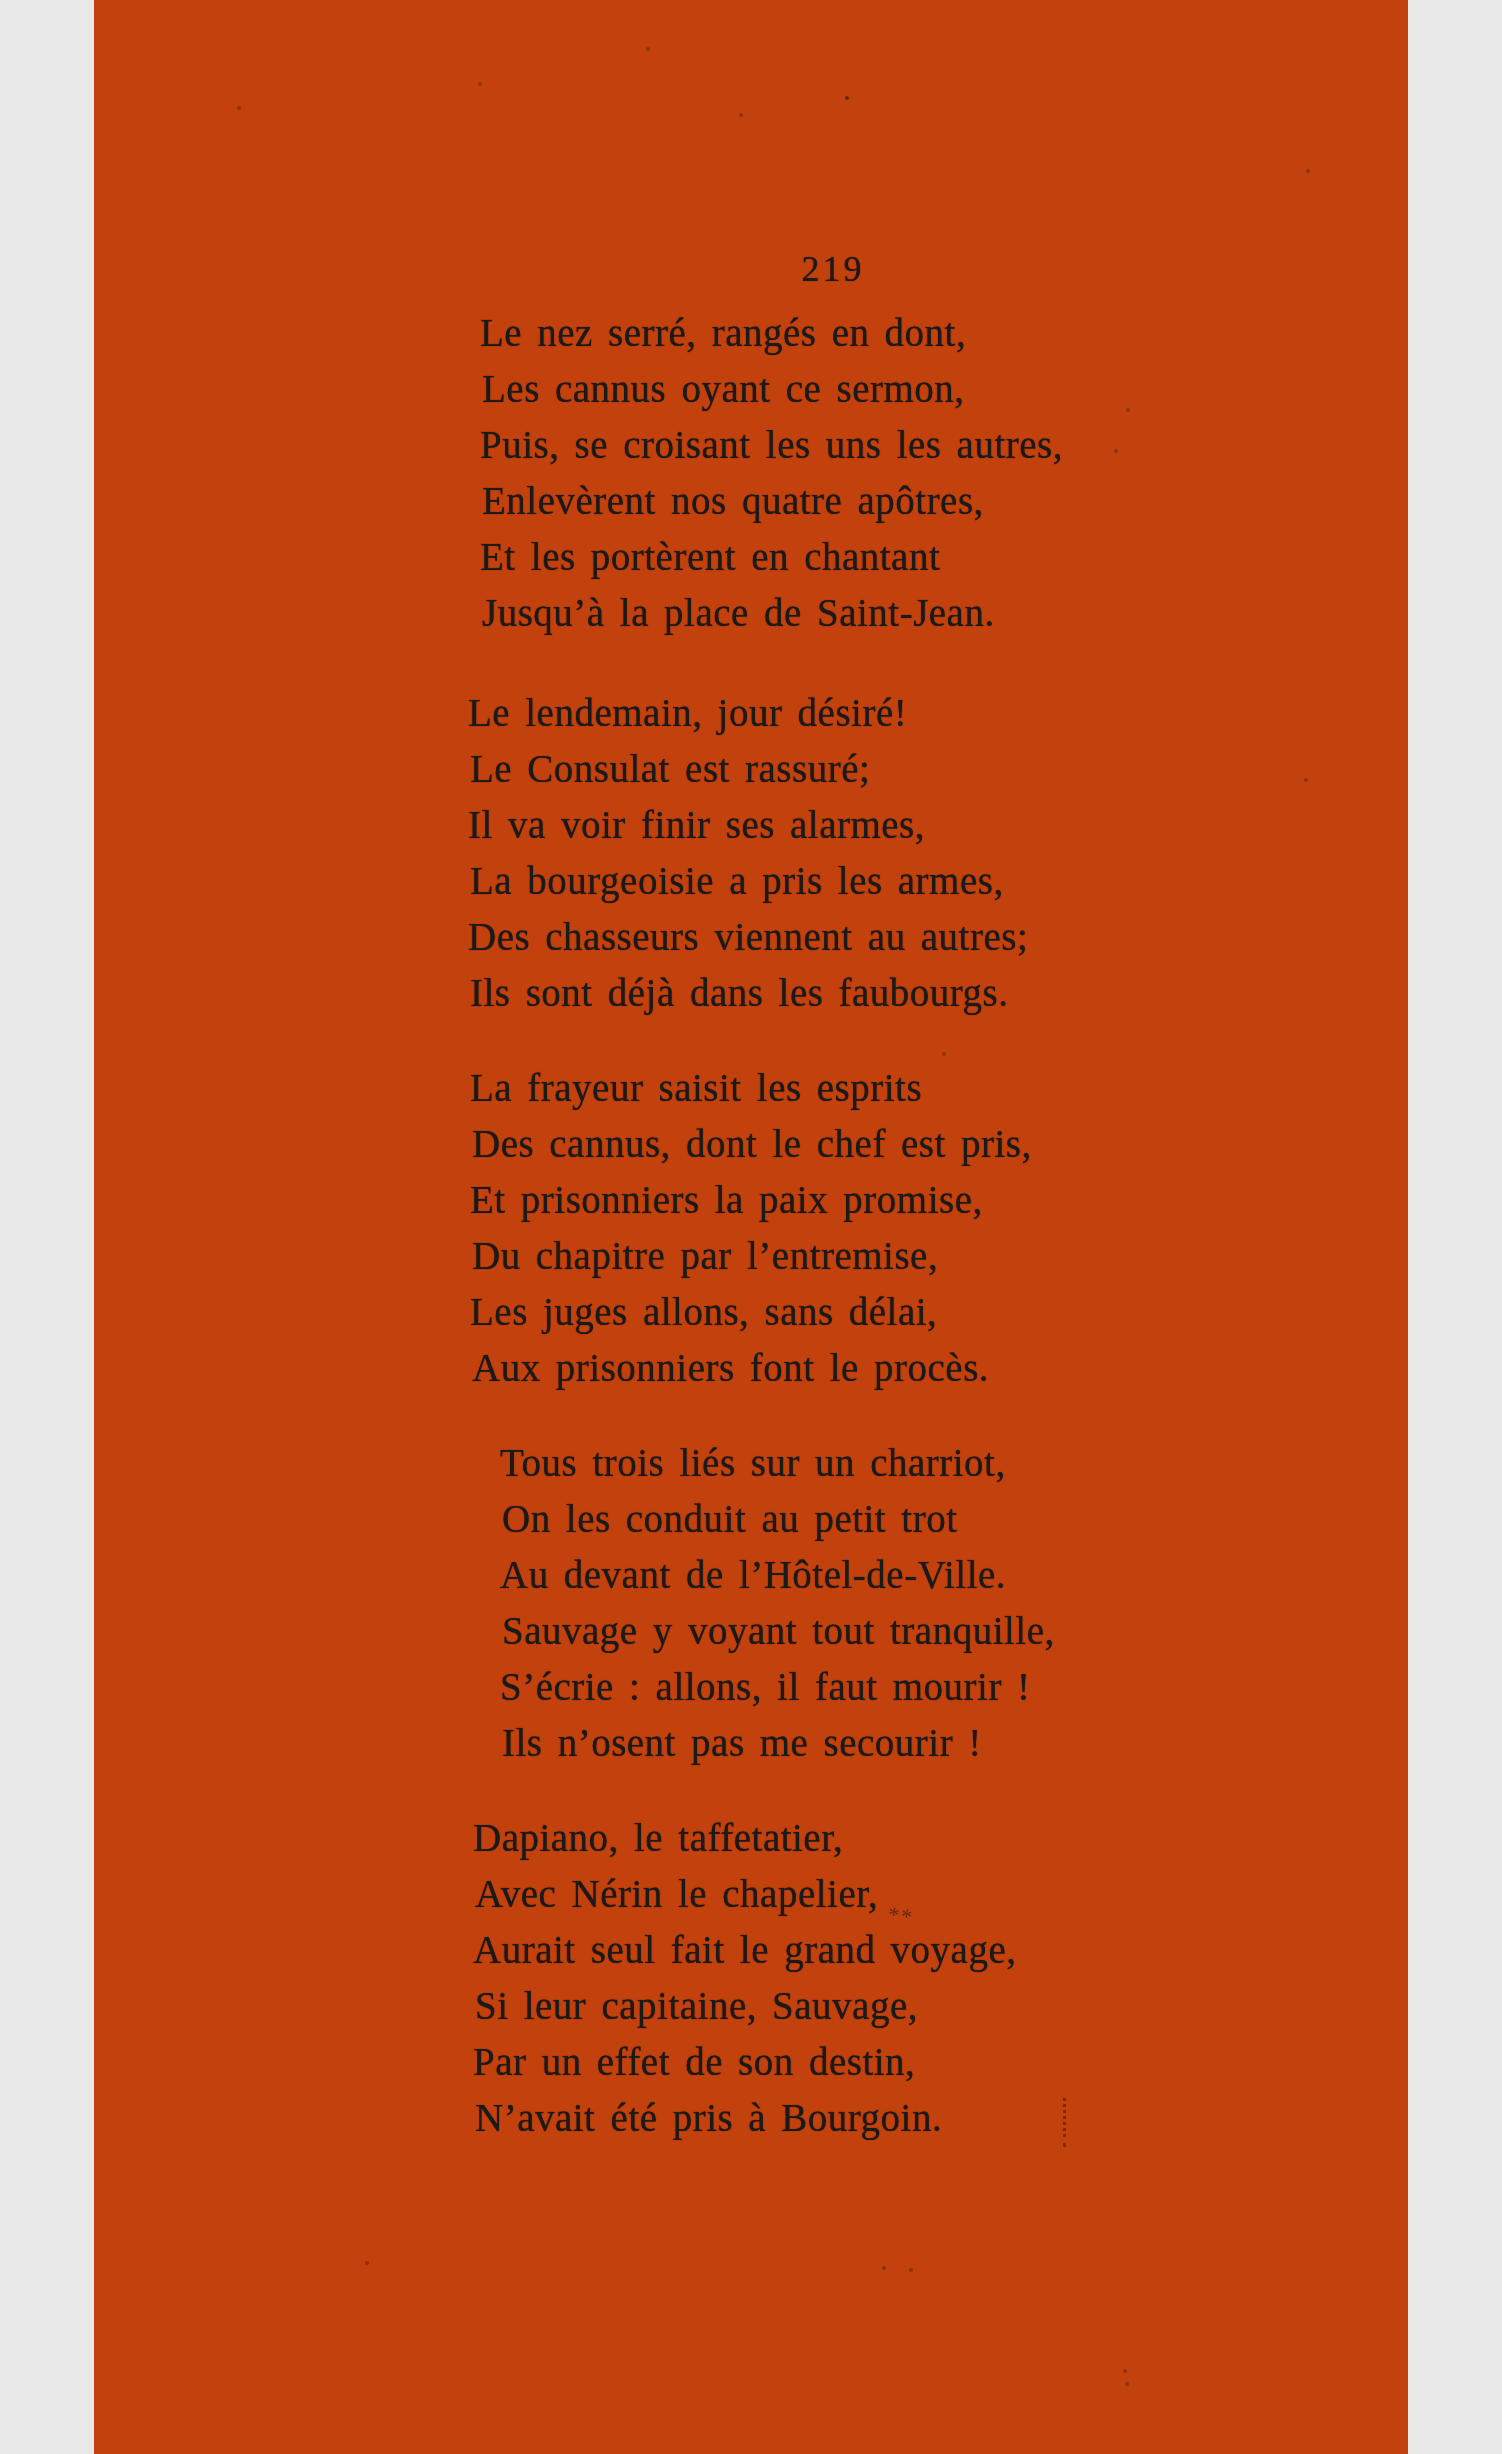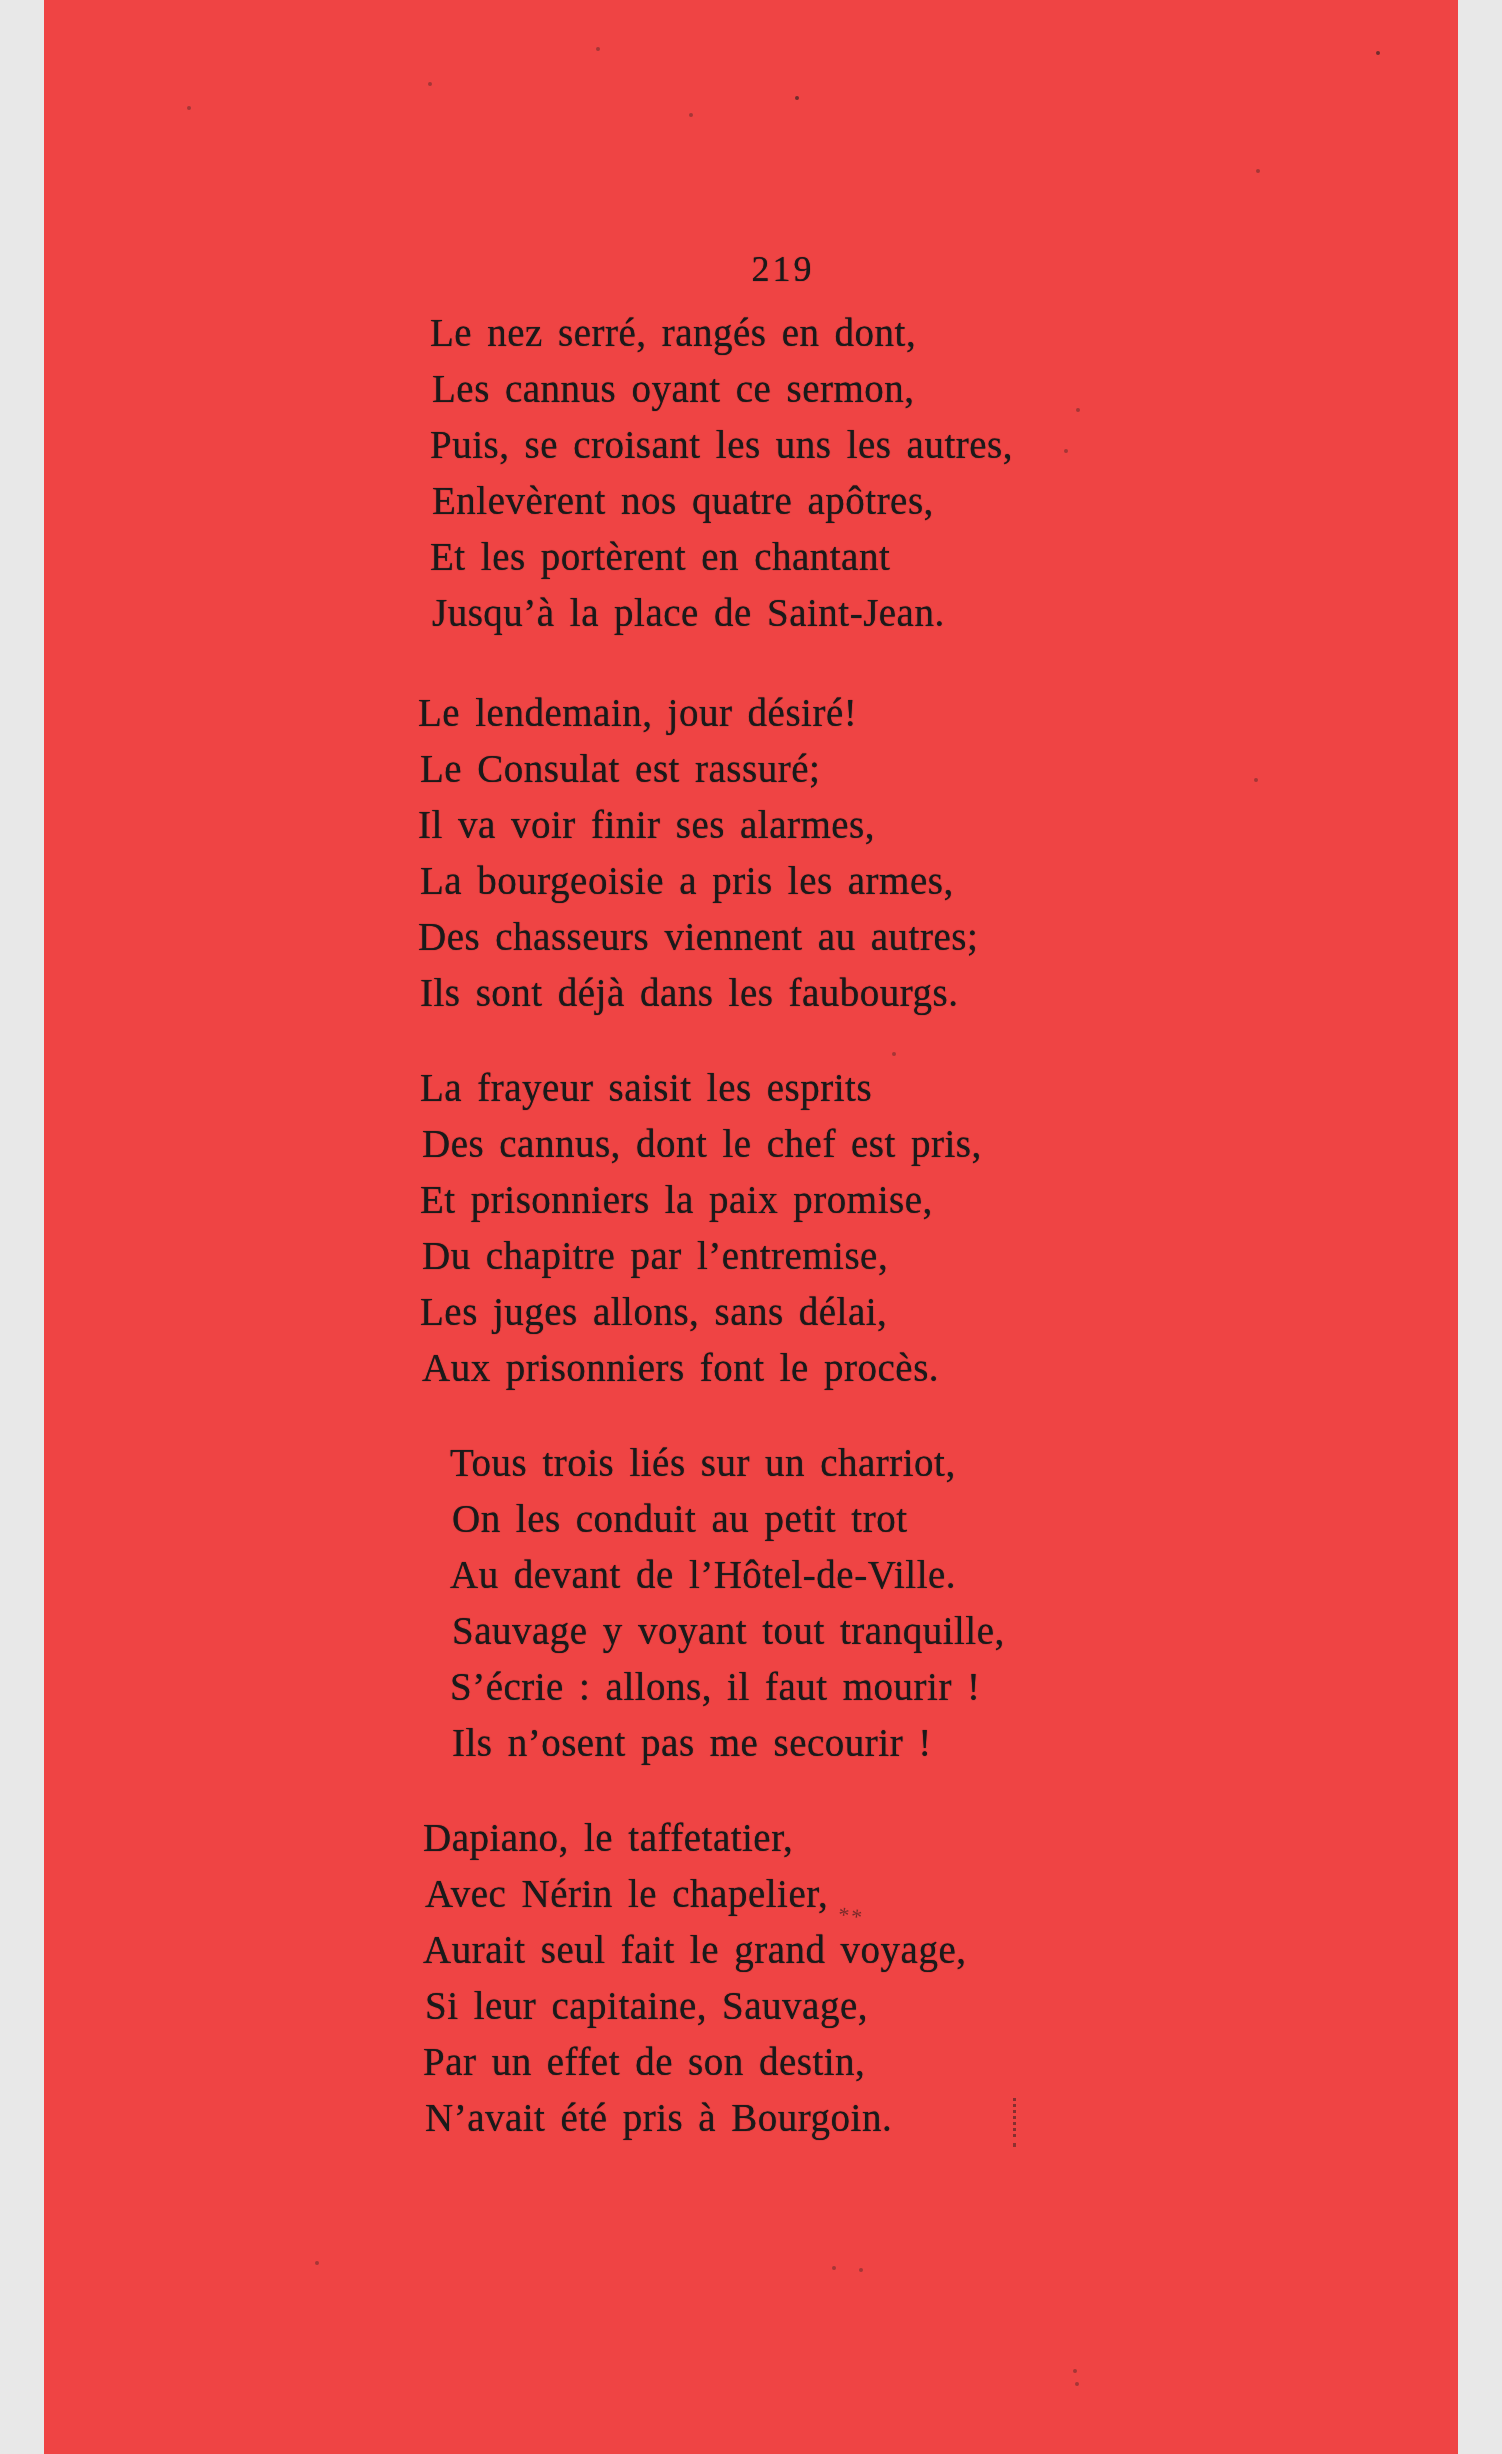--- a/index.html
+++ b/index.html
@@ -2,24 +2,24 @@
 <html><head>
 <meta charset="utf-8">
 <style>
   html, body {
     margin: 0;
     padding: 0;
     background: #e8e8e8;
   }
   .page {
     position: relative;
-    width: 1414px;
+    width: 1314px;
     height: 2455px;
     margin: 0 auto;
-    background: #ef4444;
+    background: #c2410c;
     overflow: hidden;
     font-family: "Liberation Serif", "DejaVu Serif", serif;
     color: #1a1a1a;
   }
   .page-number {
     position: absolute;
     top: 248px;
     left: 611px;
     width: 256px;
     text-align: center;

